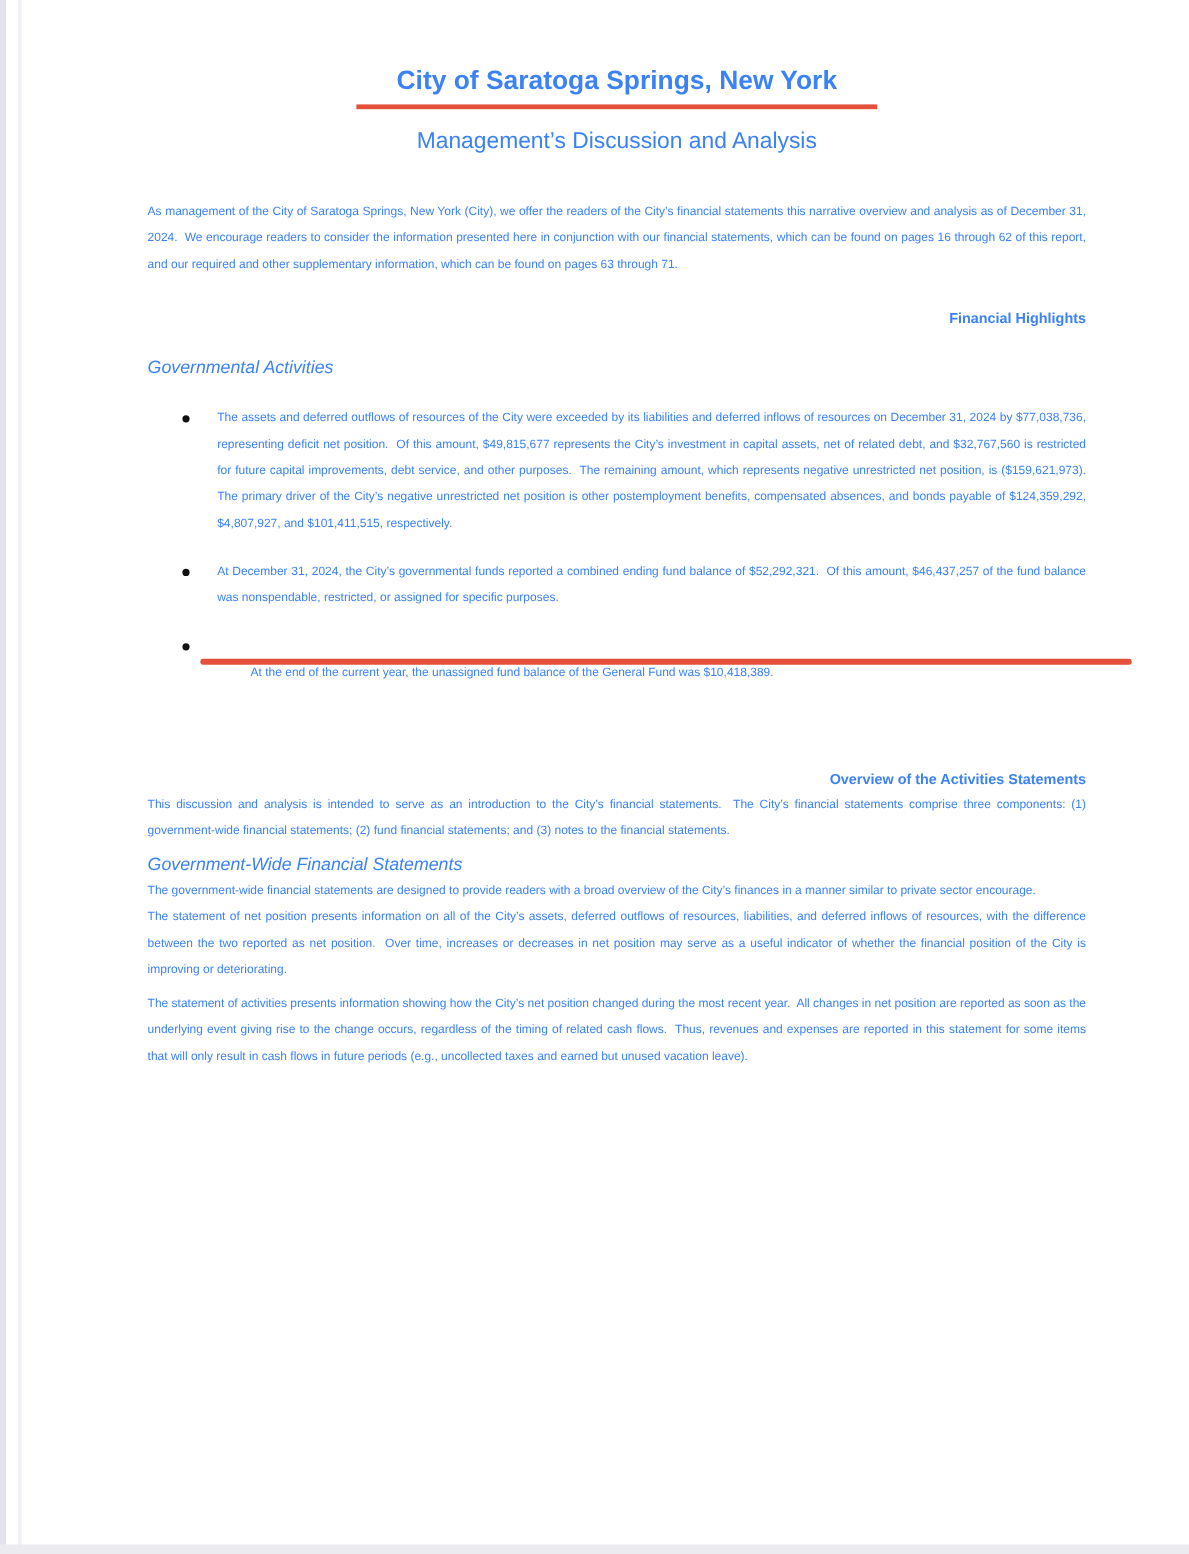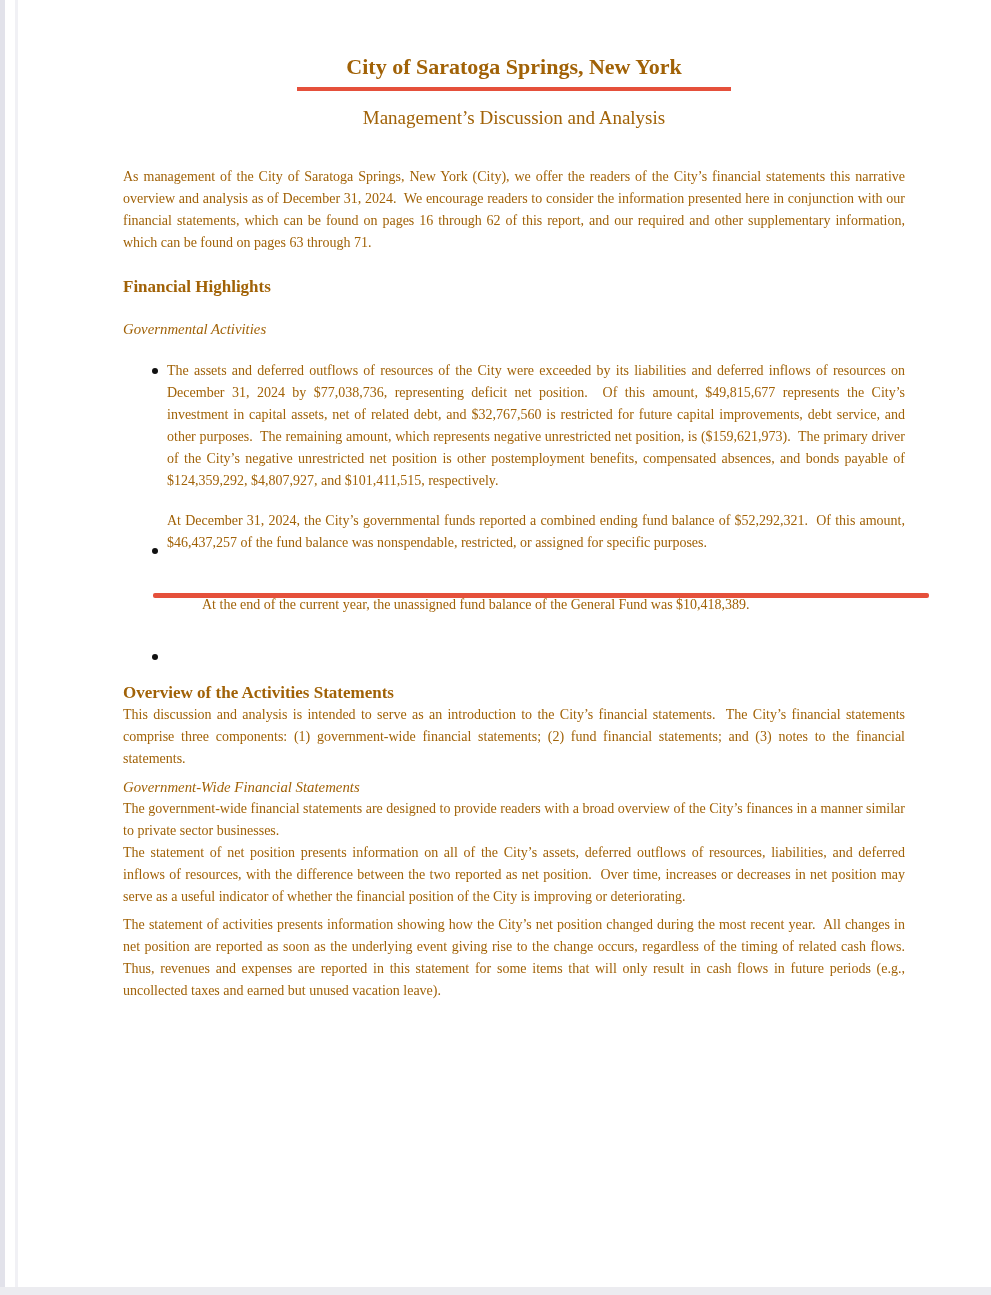--- a/index.html
+++ b/index.html
@@ -1,22 +1,22 @@
 <!DOCTYPE html>
 <html style="--accent: #e5503b;"><head>
 <meta charset="utf-8">
 <style>
   html, body { margin: 0; padding: 0; background: #ffffff; }
   .sheet {
     position: relative;
     width: 991px;
     height: 1295px;
     background: #ffffff;
-    font-family: Liberation Serif, serif;
-    color: #a16207;
+    font-family: Liberation Sans, sans-serif;
+    color: #3b82f6;
     overflow: hidden;
   }
   .edge-left {
     position: absolute; left: 0; top: 0;
     width: 5px; height: 100%;
     background: #e2e2ea;
   }
   .edge-left-inner {
     position: absolute; left: 15px; top: 0;
     width: 3px; height: 100%;
@@ -44,52 +44,53 @@
     background: var(--accent, #e5503b);
     margin: 7px auto 0 auto;
   }
   .subtitle {
     margin-top: 15px;
     text-align: center;
     font-size: 19px;
     line-height: 23px;
   }
   .para {
-    font-size: 14px;
+    font-size: 10px;
     line-height: 22px;
     text-align: justify;
     white-space: pre-wrap;
   }
   .intro { margin-top: 37px; }
   .h-bold {
     margin-top: 22px;
-    font-size: 17px;
+    font-size: 12px;
     font-weight: bold;
     line-height: 22px;
+    text-align: right;
   }
   .h-italic {
     margin-top: 20px;
     font-size: 14.8px;
     font-style: italic;
     line-height: 22px;
   }
   .bullets { margin-top: 20px; }
   .bullet { display: flex; align-items: flex-start; }
-  .bullet + .bullet { margin-top: 18px; align-items: flex-end; }
+  .bullet + .bullet { margin-top: 18px; }
   .bullet-marker {
     flex: none;
     width: 6px; height: 6px;
     border-radius: 50%;
     background: #111111;
     margin-left: 29px;
     margin-top: 8px;
   }
   .bullet-text {
     flex: 1;
-    margin-left: 9px;
+    margin-left: 23px;
     position: relative;
   }
   .highlight-underline {
     position: absolute;
     left: -14px;
     top: 21px;
     width: 776px;
     height: 5px;
     border-radius: 2px;
     background: var(--accent, #e5503b);
@@ -149,21 +150,21 @@
       </div>
 
     </div>
 
     <div class="h-bold sect-heading-overview">Overview of the Activities Statements</div>
 
     <div class="para p-after-20">This discussion and analysis is intended to serve as an introduction to the City’s financial statements.  The City’s financial statements comprise three components: (1) government-wide financial statements; (2) fund financial statements; and (3) notes to the financial statements.</div>
 
     <div class="h-italic p-after-18">Government-Wide Financial Statements</div>
 
-    <div class="para p-after-20">The government-wide financial statements are designed to provide readers with a broad overview of the City’s finances in a manner similar to private sector businesses.</div>
+    <div class="para p-after-20">The government-wide financial statements are designed to provide readers with a broad overview of the City’s finances in a manner similar to private sector encourage.</div>
 
     <div class="para p-after-20">The statement of net position presents information on all of the City’s assets, deferred outflows of resources, liabilities, and deferred inflows of resources, with the difference between the two reported as net position.  Over time, increases or decreases in net position may serve as a useful indicator of whether the financial position of the City is improving or deteriorating.</div>
 
     <div class="para p-after-18">The statement of activities presents information showing how the City’s net position changed during the most recent year.  All changes in net position are reported as soon as the underlying event giving rise to the change occurs, regardless of the timing of related cash flows.  Thus, revenues and expenses are reported in this statement for some items that will only result in cash flows in future periods (e.g., uncollected taxes and earned but unused vacation leave).</div>
 
 
   </div>
 </div>
 
 </body></html>

